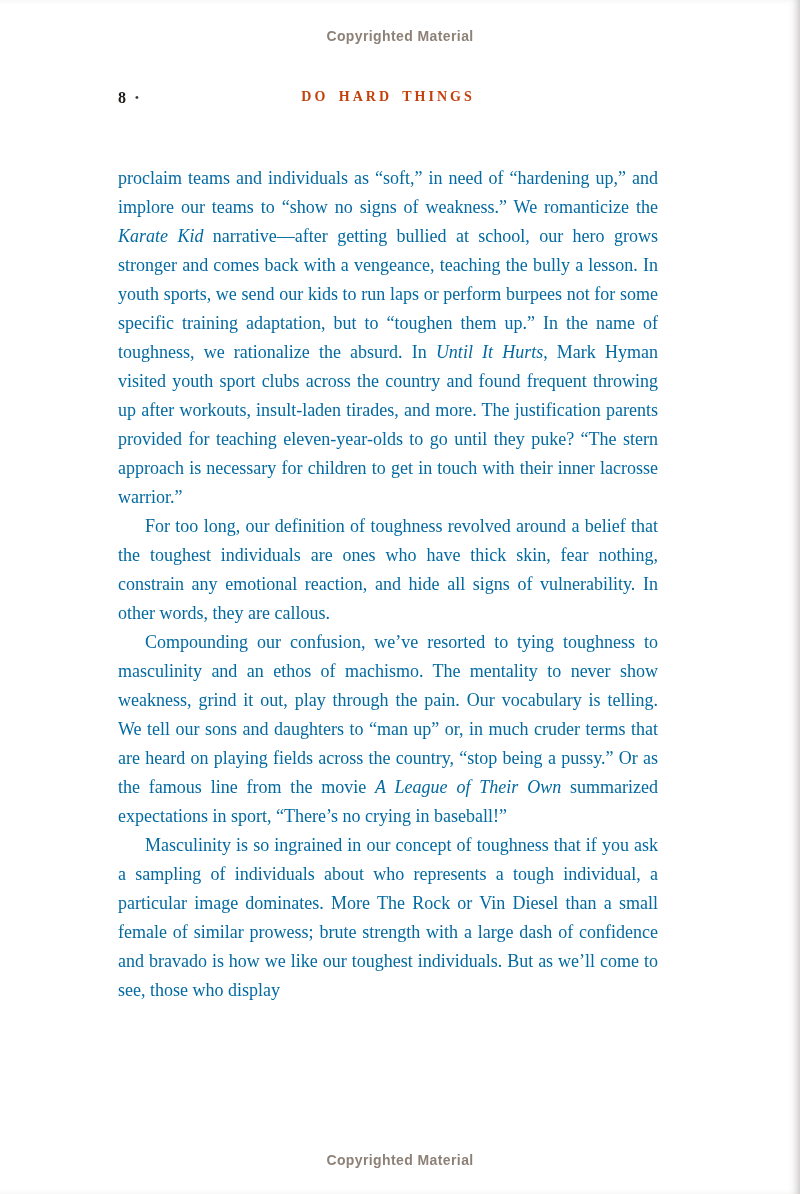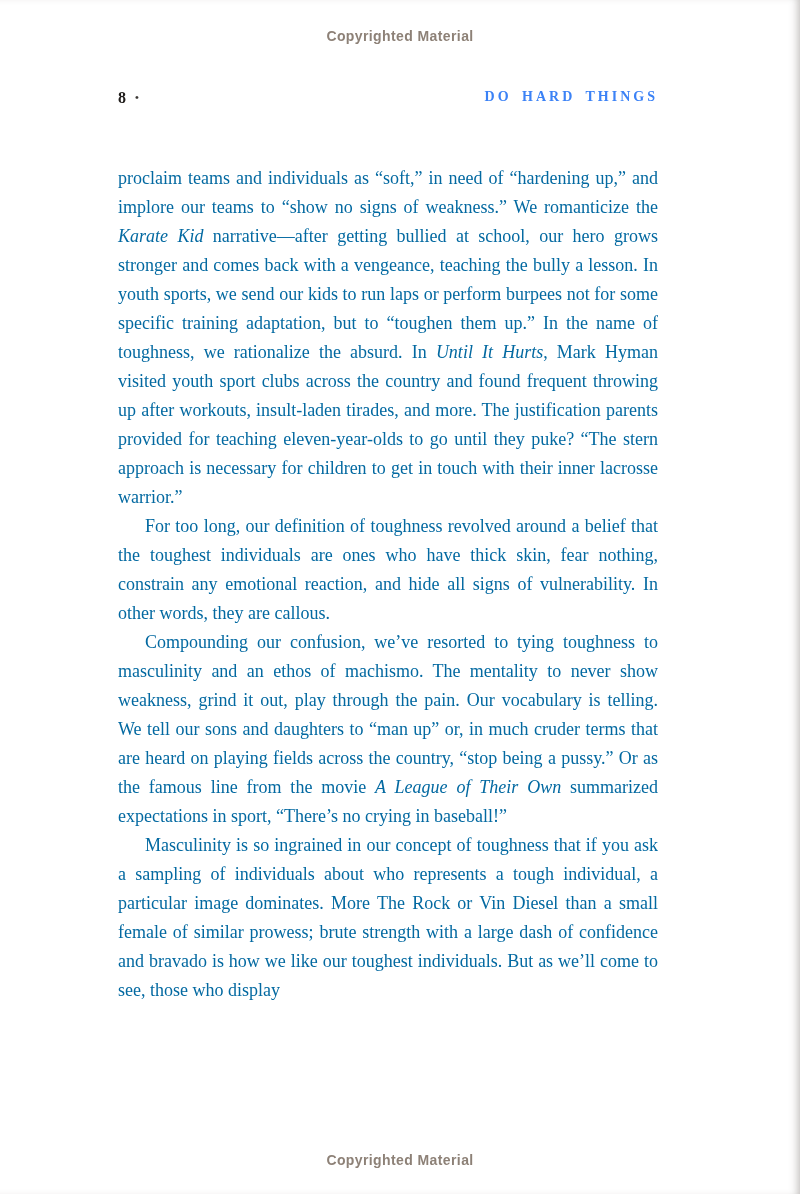--- a/index.html
+++ b/index.html
@@ -47,26 +47,26 @@
     color: #1f1c1a;
   }
   .page-num-group .bullet {
     font-size: 11px;
     vertical-align: 2px;
     margin-left: 9px;
     color: #3a3734;
   }
   .running-title {
     display: block;
-    text-align: right;
+    text-align: center;
     font-weight: bold;
     font-size: 14px;
     letter-spacing: 3px;
     word-spacing: 4px;
-    color: #3b82f6;
+    color: #c2410c;
   }
 
   .body-text {
     position: absolute;
     top: 164px;
     left: 118px;
     width: 540px;
     font-size: 18px;
     line-height: 29px;
     text-align: justify;

